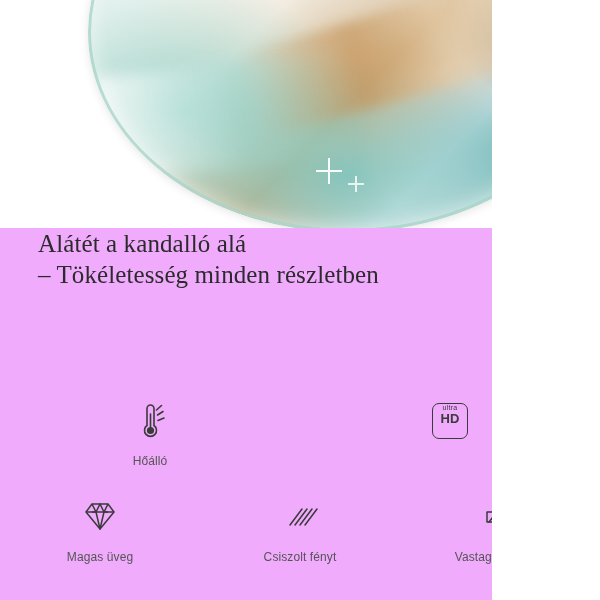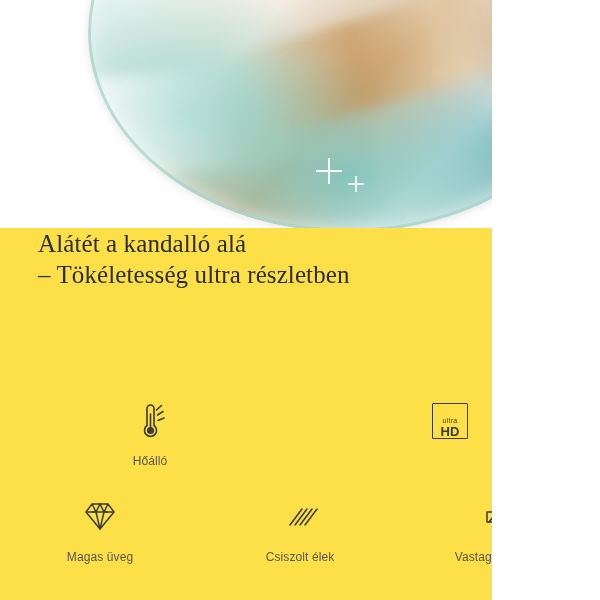--- a/index.html
+++ b/index.html
@@ -10,21 +10,21 @@
     width: 600px;
     height: 600px;
     background: #ffffff;
     font-family: "Liberation Sans", sans-serif;
     overflow: hidden;
   }
   .page {
     position: relative;
     width: 492px;
     height: 600px;
-    background: #fde047;
+    background: #f0abfc;
     overflow: hidden;
   }
 
   
   .hero {
     position: absolute;
     left: 0;
     top: 0;
     width: 600px;
     height: 228px;
@@ -177,25 +177,25 @@
     text-align: center;
     line-height: 13px;
     letter-spacing: 0.1px;
   }
   .row-2 { margin-top: 26px; }
 
   .ultrahd {
     width: 34px;
     height: 34px;
     border: 1.5px solid #3a3a3a;
-    border-radius: 1px;
+    border-radius: 7px;
     display: flex;
     flex-direction: column;
     align-items: center;
-    justify-content: flex-end;
+    justify-content: flex-start;
     line-height: 1;
   }
   .ultrahd .u1 { font-size: 7px; color: #3a3a3a; letter-spacing: 0.3px; }
   .ultrahd .u2 { font-size: 13px; font-weight: bold; color: #3a3a3a; margin-top: 1px; }
   svg { display: block; }
 </style>
 </head>
 <body>
 
 <div class="page">
@@ -207,21 +207,21 @@
       <div class="hero-streak-c"></div>
     </div>
     <div class="hero-edge-shine"></div>
     <div class="sparkle s1"></div>
     <div class="sparkle s2"></div>
   </div>
 
   <div class="content">
     <h1 class="headline">
       <span>Alátét a kandalló alá</span>
-      <span class="line2">– Tökéletesség ultra részletben</span>
+      <span class="line2">– Tökéletesség minden részletben</span>
     </h1>
   </div>
 
   <div class="features">
 
     <div class="feature-row">
 
       <div class="feature">
         <div class="feature-icon">
           <svg width="36" height="40" viewBox="0 0 36 40">
@@ -272,21 +272,21 @@
         <div class="feature-icon">
           <svg width="40" height="34" viewBox="0 0 40 34">
             <g stroke="#3a3a3a" stroke-width="1.5" stroke-linecap="round">
               <line x1="10" y1="25" x2="22" y2="9"></line>
               <line x1="15" y1="25" x2="27" y2="9"></line>
               <line x1="20" y1="25" x2="32" y2="9"></line>
               <line x1="25" y1="25" x2="37" y2="9"></line>
             </g>
           </svg>
         </div>
-        <div class="feature-label">Csiszolt élek</div>
+        <div class="feature-label">Csiszolt fényt</div>
       </div>
 
       <div class="feature">
         <div class="feature-icon">
           <svg width="42" height="40" viewBox="0 0 42 40">
             <g stroke="#3a3a3a" stroke-width="1.5" fill="none" stroke-linecap="round" stroke-linejoin="round">
               <line x1="21" y1="3" x2="21" y2="12"></line>
               <path d="M17 9 l4 4 4 -4"></path>
               <line x1="21" y1="37" x2="21" y2="28"></line>
               <path d="M17 31 l4 -4 4 4"></path>

